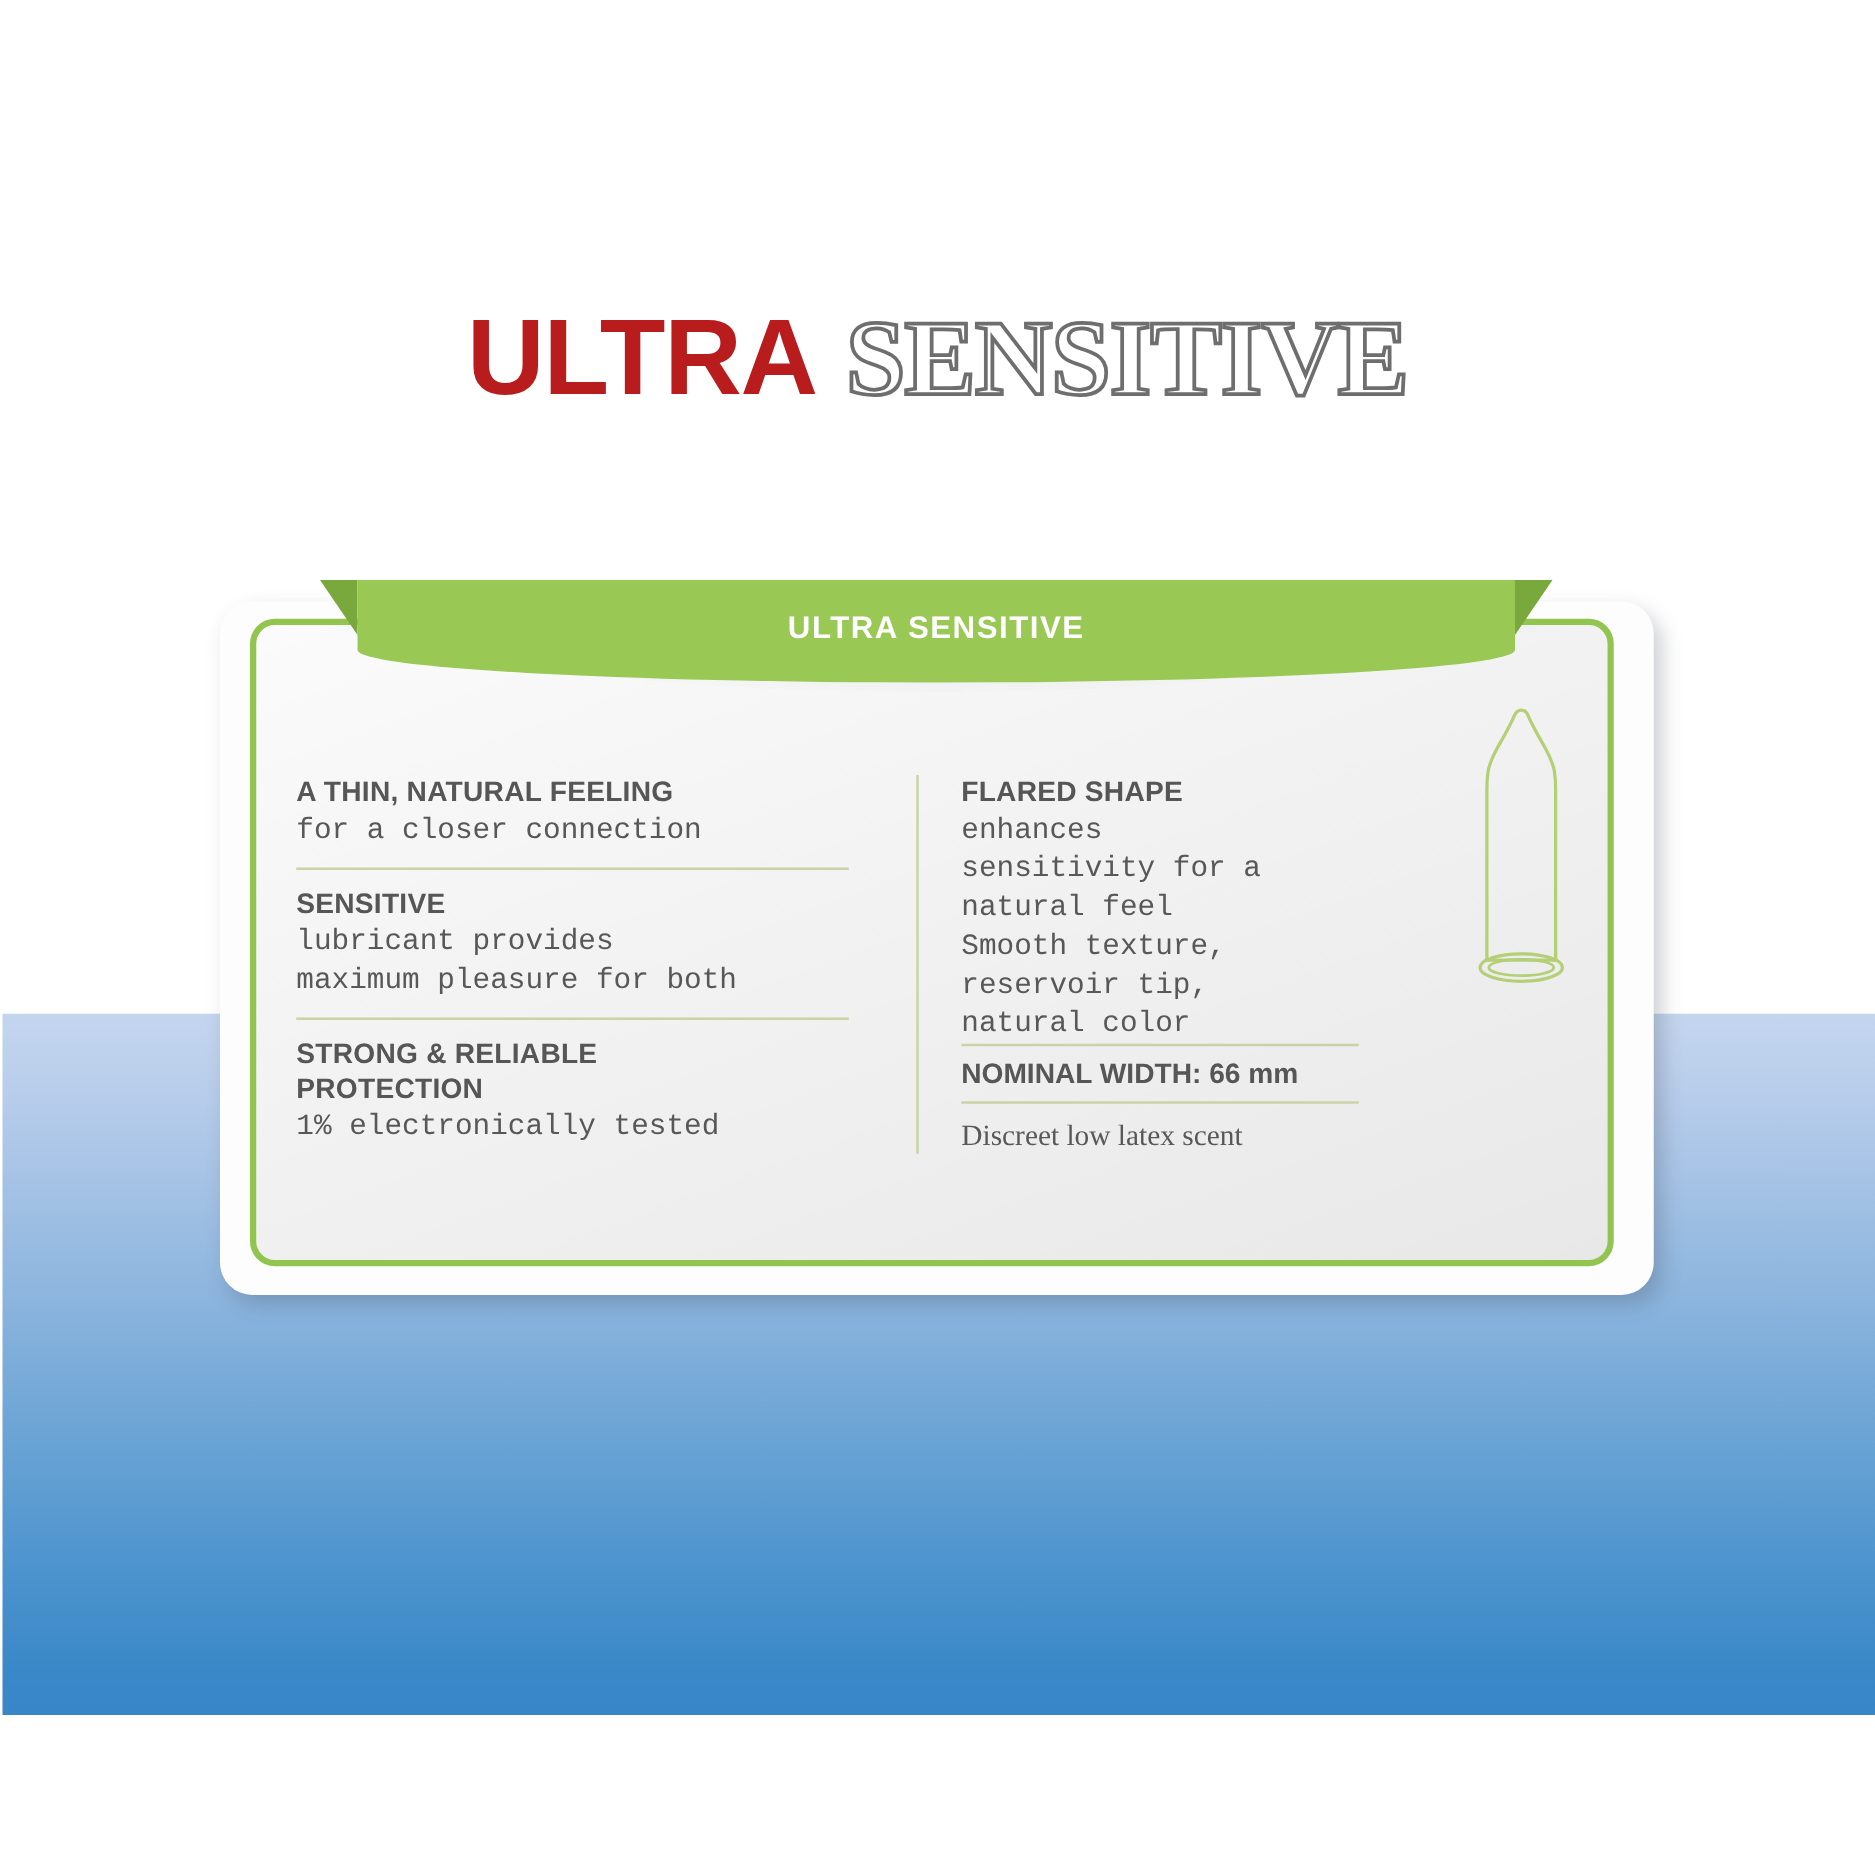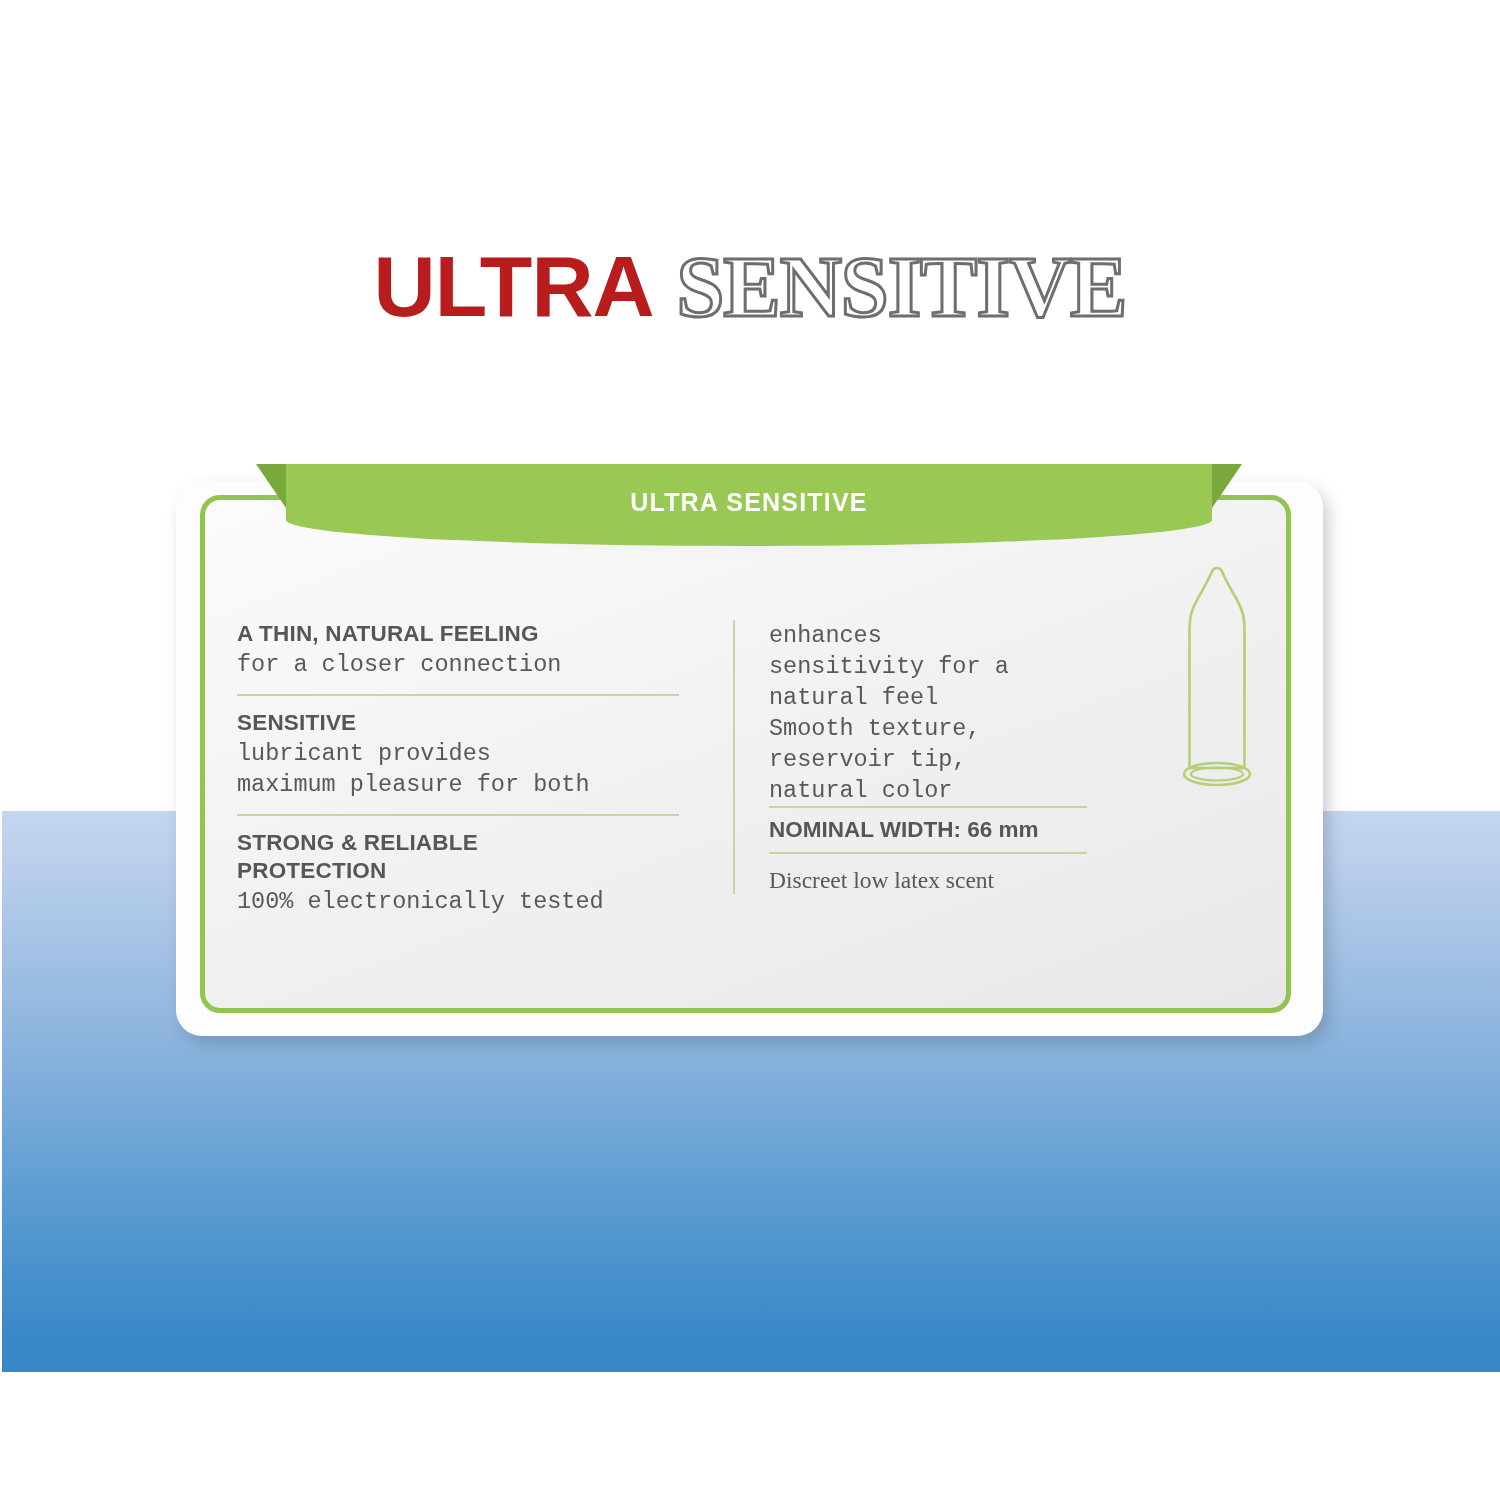--- a/index.html
+++ b/index.html
@@ -259,28 +259,29 @@
       <div class="f-head">SENSITIVE</div>
       <div class="f-body" style="white-space:pre-line">lubricant provides
 maximum pleasure for both</div>
     </div>
 
     <div class="divider short"></div>
 
     <div class="feature">
       <div class="f-head" style="white-space:pre-line">STRONG &amp; RELIABLE
 PROTECTION</div>
-      <div class="f-body" style="white-space:pre-line">100% electronically tested</div>
+      <div class="f-body" style="white-space:pre-line">1% electronically tested</div>
     </div>
 
   </div>
 
   <div id="col-right">
 
     <div class="feature">
+      <div class="f-head">FLARED SHAPE</div>
       <div class="f-body" style="white-space:pre-line">enhances
 sensitivity for a
 natural feel
 Smooth texture,
 reservoir tip,
 natural color</div>
     </div>
 
     <div id="rule-above-nominal"></div>
     <div id="nominal-row">NOMINAL WIDTH: 66 mm</div>

